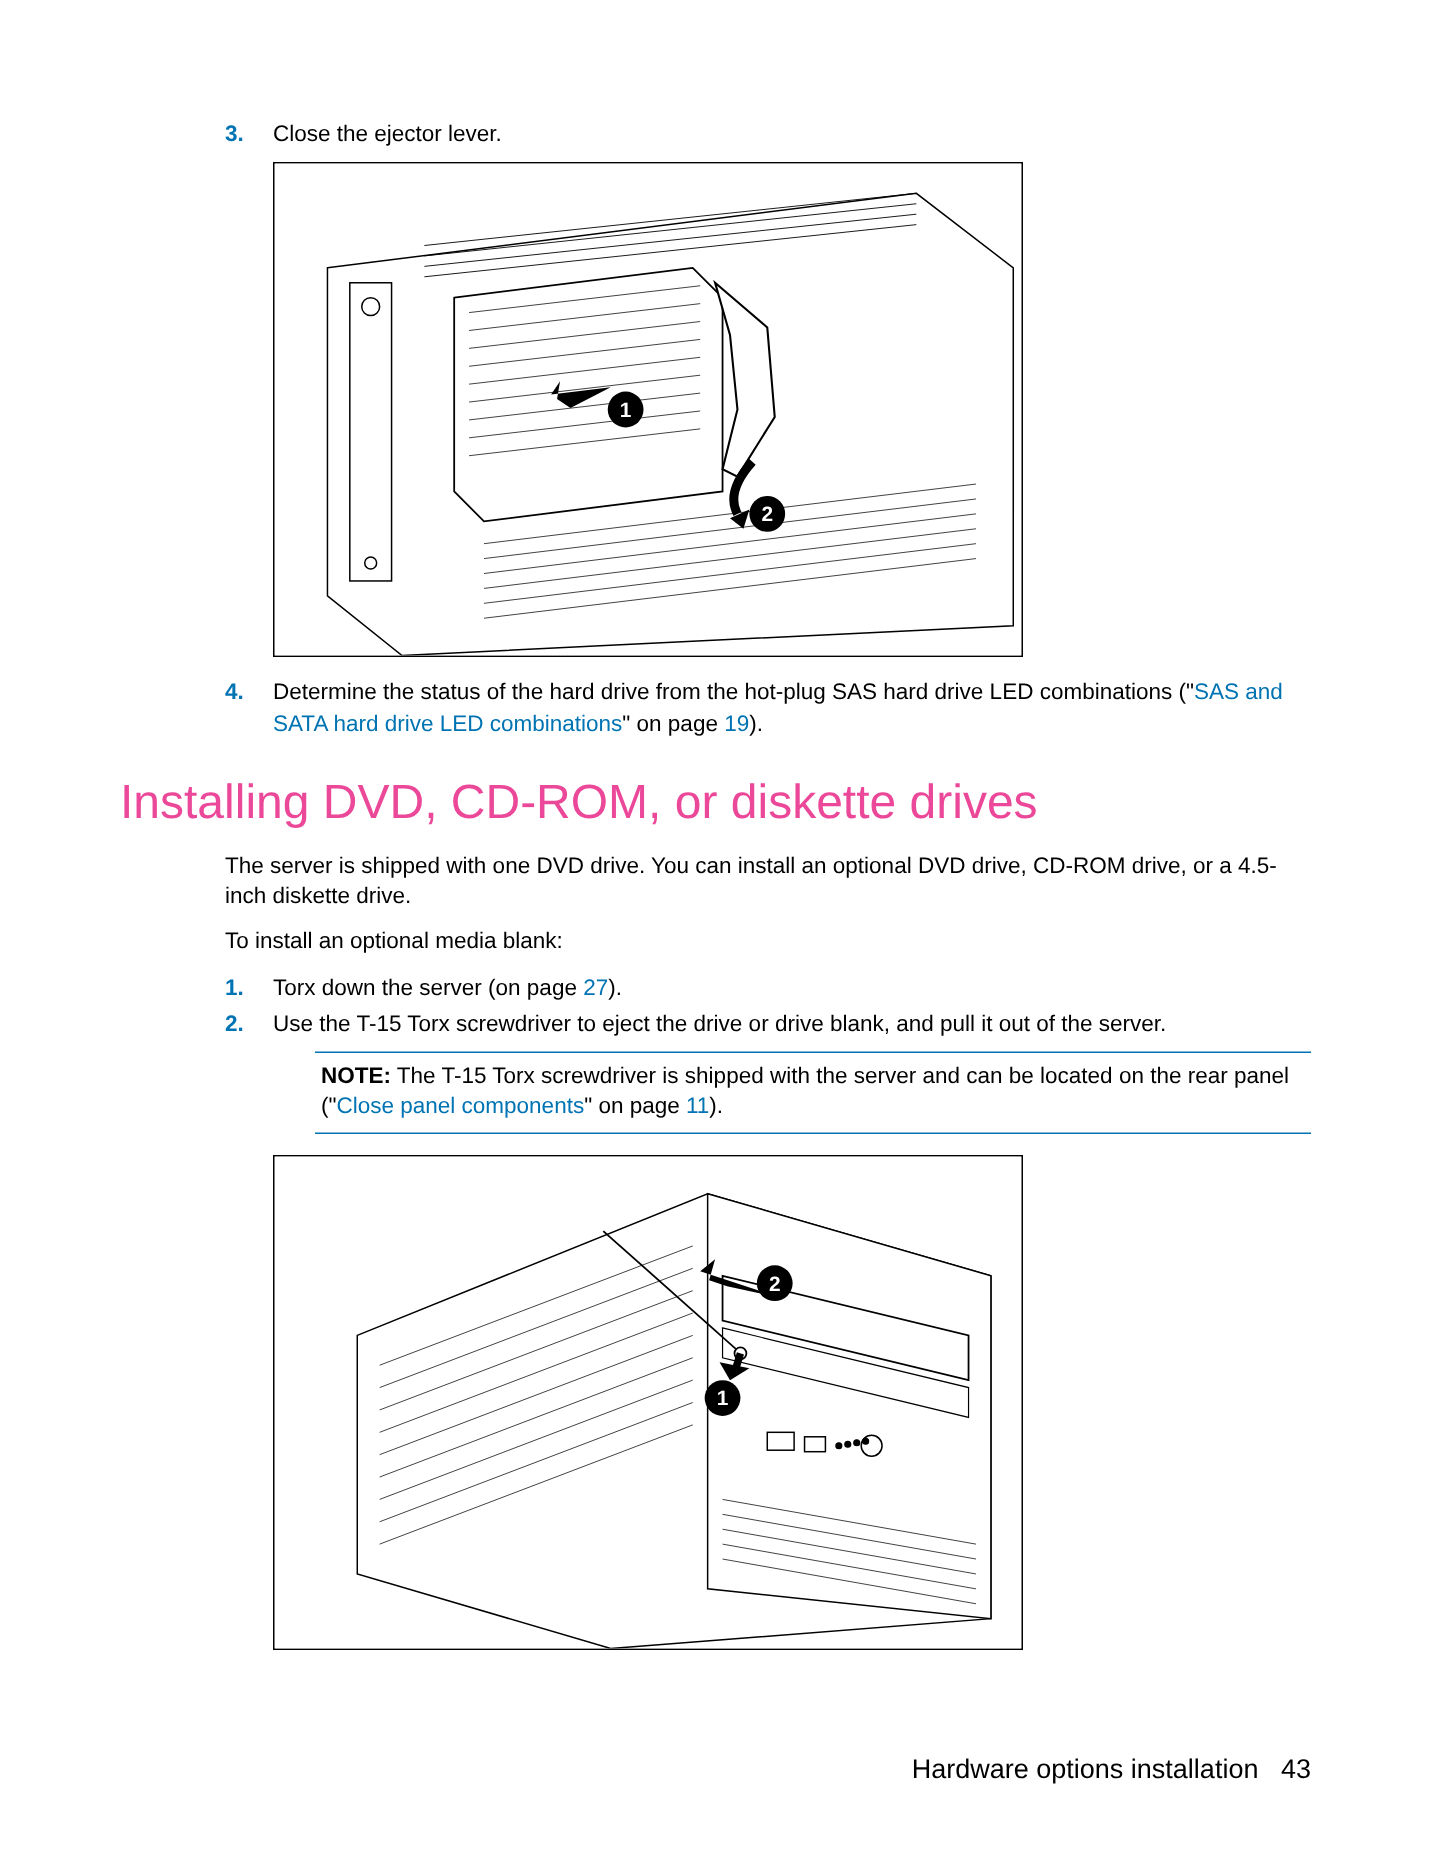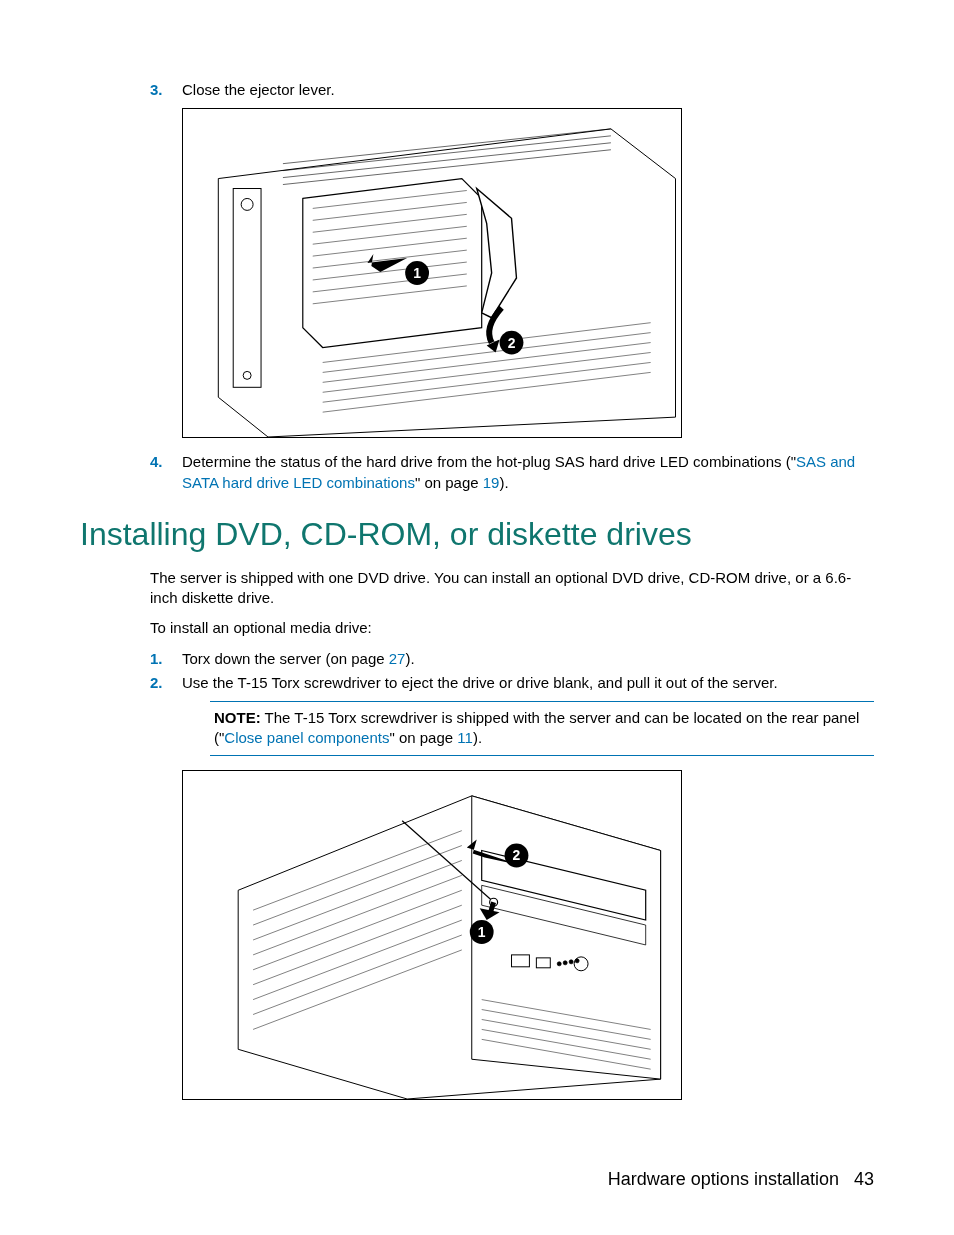--- a/index.html
+++ b/index.html
@@ -34,21 +34,21 @@
     background: #fff;
     display: flex;
     align-items: center;
     justify-content: center;
     color: #888;
     font-size: 12px;
   }
   .fig1 { width: 500px; height: 330px; }
   .fig2 { width: 500px; height: 330px; }
   h1.section {
-    color: #0f766e;
+    color: #ec4899;
     font-size: 32px;
     font-weight: normal;
     margin: 20px 0 12px -70px;
     font-family: Futura, "Trebuchet MS", Arial, sans-serif;
   }
   .para { margin-bottom: 10px; }
   .link { color: #0073b3; }
   .note-box {
     margin: 8px 0 14px 60px;
     border-top: 1px solid #0073b3;
@@ -134,22 +134,22 @@
 
   <div class="list-item">
     <div class="list-num">4.</div>
     <div class="list-text">
       <span>Determine the status of the hard drive from the hot-plug SAS hard drive LED combinations ("</span><span class="link">SAS and SATA hard drive LED combinations</span><span>" on page </span><span class="link">19</span><span>).</span>
     </div>
   </div>
 
   <h1 class="section">Installing DVD, CD-ROM, or diskette drives</h1>
 
-  <p class="para">The server is shipped with one DVD drive. You can install an optional DVD drive, CD-ROM drive, or a 6.6-inch diskette drive.</p>
-  <p class="para">To install an optional media drive:</p>
+  <p class="para">The server is shipped with one DVD drive. You can install an optional DVD drive, CD-ROM drive, or a 4.5-inch diskette drive.</p>
+  <p class="para">To install an optional media blank:</p>
 
   <div class="list-item">
     <div class="list-num">1.</div>
     <div class="list-text">
       <span>Torx down the server (on page </span><span class="link">27</span><span>).</span>
     </div>
   </div>
 
   <div class="list-item">
     <div class="list-num">2.</div>

